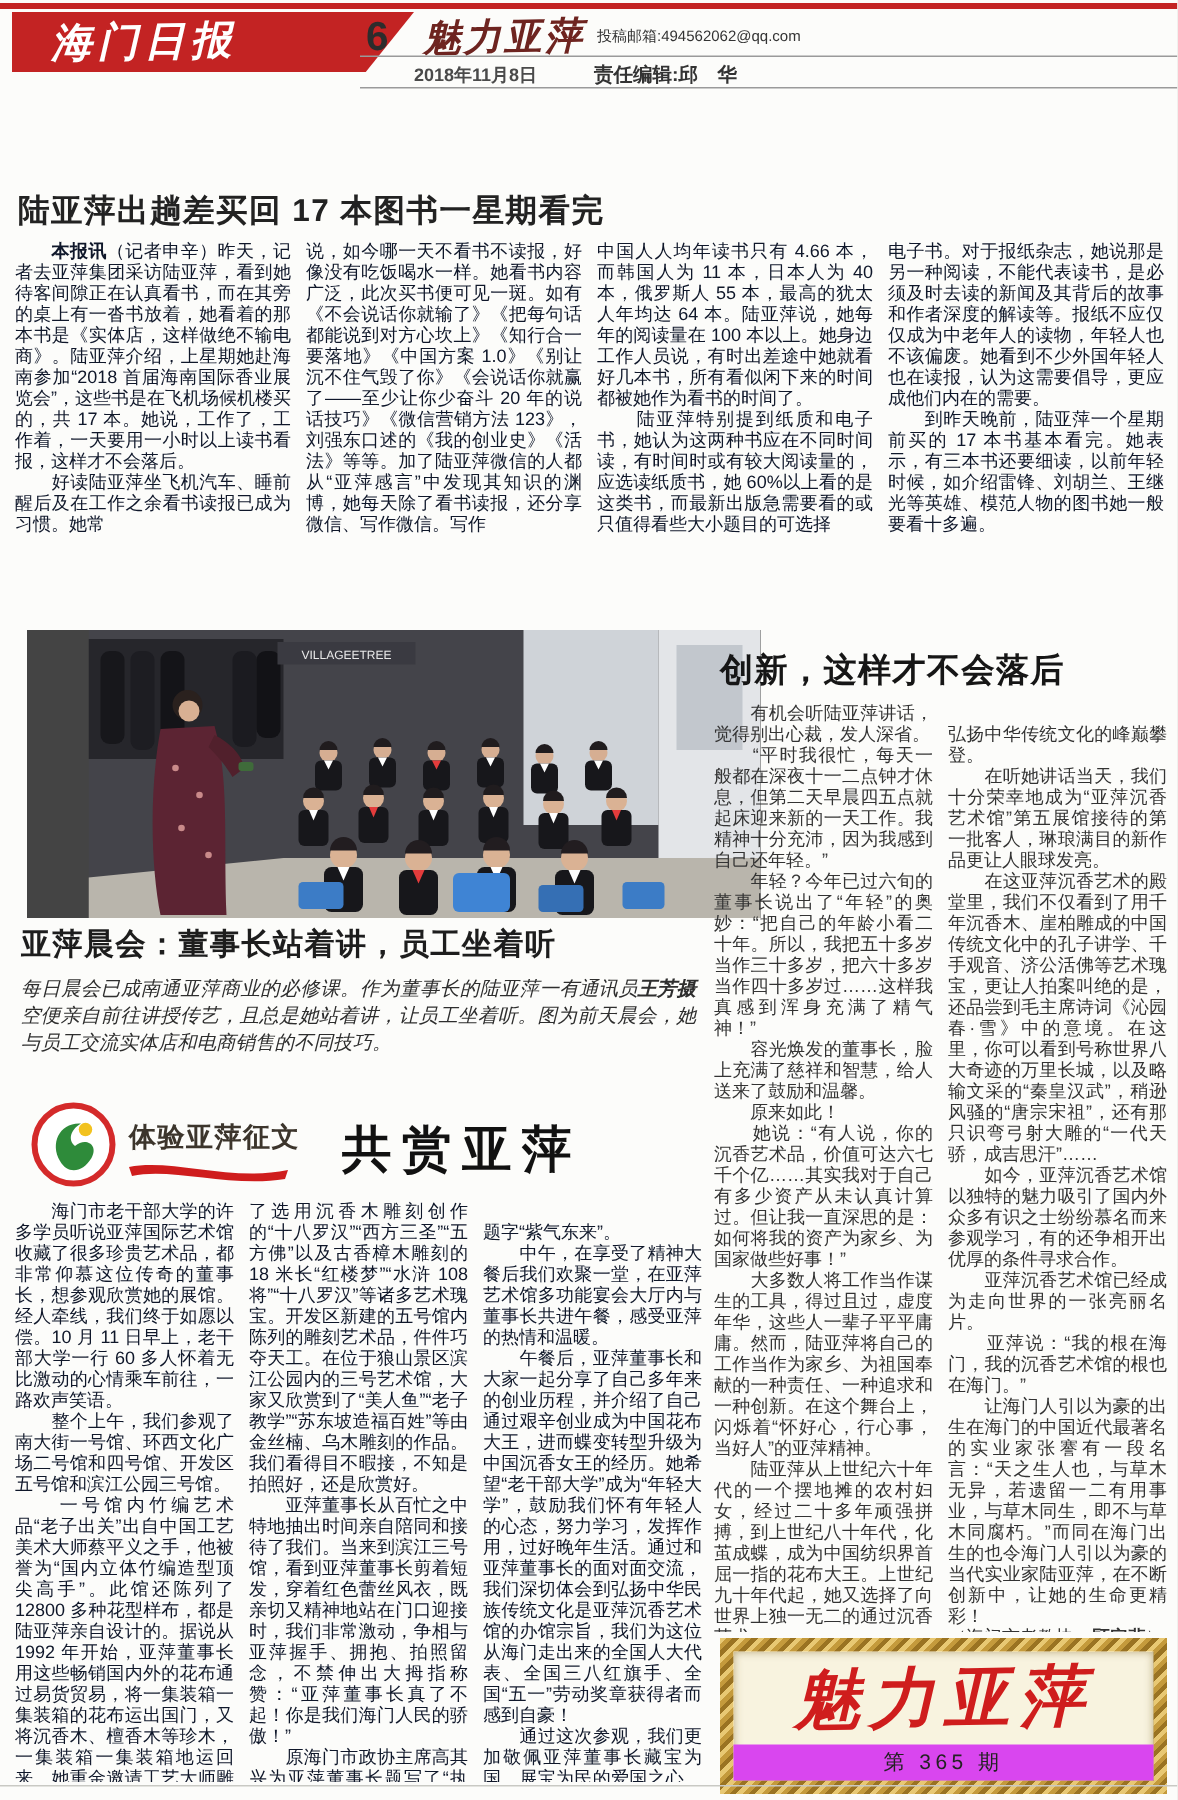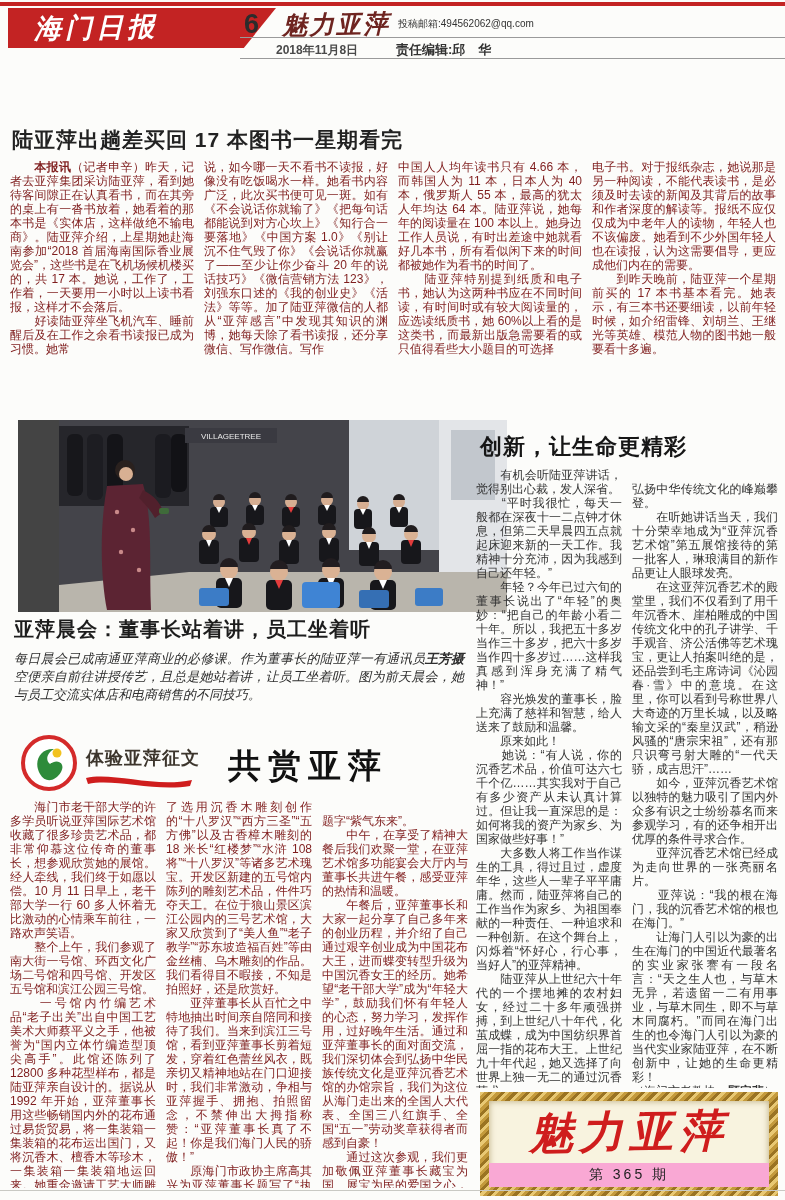--- a/index.html
+++ b/index.html
@@ -18,21 +18,21 @@
   .hrule1{position:absolute;left:240px;top:37px;width:545px;height:1px;background:#9a9a9a;}
   .hdate{position:absolute;left:276px;top:42px;font-size:12px;font-weight:600;color:#4a4a4a;}
   .heditor{position:absolute;left:396px;top:41px;font-size:13px;font-weight:bold;color:#333;}
   .hrule2{position:absolute;left:240px;top:58px;width:545px;height:1px;background:#9a9a9a;}
   
   .headline{position:absolute;left:8px;top:60px;width:770px;font-size:45px;font-weight:900;color:#111;
             letter-spacing:1px;font-family:"Liberation Serif",serif;white-space:nowrap;}
   .subhead{position:absolute;left:12px;top:126px;font-size:21px;font-weight:bold;color:#222;letter-spacing:1px;}
   .bodycols{position:absolute;left:10px;top:160px;width:766px;height:240px;display:flex;gap:10px;}
   .bcol{flex:1 1 0;font-size:12px;line-height:14px;text-align:justify;white-space:pre-line;
-        overflow:hidden;color:#7f1d1d;}
+        overflow:hidden;color:#0f172a;}
   .ind{display:inline-block;width:2em;}
   
   .photo{position:absolute;left:18px;top:420px;width:448px;height:192px;background:#444;padding-left:41px;}
   .cap-title{position:absolute;left:14px;top:616px;font-size:20px;font-weight:bold;color:#1d1d1d;letter-spacing:1px;}
   .cap-body{position:absolute;left:14px;top:650px;width:450px;font-size:13px;line-height:18px;
             text-align:justify;font-style:italic;font-family:"Liberation Serif",serif;color:#2e2e2e;}
   .cap-credit{float:right;font-style:italic;}
   .cap-credit b{font-style:italic;}
   
   .r-headline{position:absolute;left:480px;top:432px;font-size:22px;font-weight:bold;color:#161616;letter-spacing:1px;}
@@ -51,21 +51,21 @@
   .hline-bottom{position:absolute;left:0;top:1190px;width:785px;height:1px;background:#c9c9c4;}
   
   .issue-box{position:absolute;left:480px;top:1092px;width:298px;height:104px;
              background:repeating-linear-gradient(135deg,#e8c873 0 3px,#c49a3c 3px 6px,#9a7322 6px 9px);
              box-sizing:border-box;padding:9px;}
   .issue-inner{width:100%;height:100%;background:#f8f3df;display:flex;flex-direction:column;
                box-shadow:inset 0 0 6px rgba(120,90,20,.5);}
   .issue-title{flex:1;display:flex;align-items:center;justify-content:center;color:#cf1d1d;
                font-size:44px;font-weight:900;letter-spacing:6px;font-family:"Liberation Serif",serif;
                font-style:italic;transform:rotate(-1deg);}
-  .issue-strip{height:24px;background:#f9a8d4;display:flex;align-items:center;justify-content:center;
+  .issue-strip{height:24px;background:#d946ef;display:flex;align-items:center;justify-content:center;
                font-size:14px;letter-spacing:3px;color:#222;}
 </style>
 </head>
 <body>
 
 <div class="page">
 
   <div class="top-rule"></div>
   <div class="masthead">
     <span>海门日报</span>
@@ -228,21 +228,21 @@
         <rect x="356" y="168" width="28" height="18" rx="3" fill="#3c7cc6"></rect>
       </g>
     </svg>
   </div>
   <div class="cap-title">亚萍晨会：董事长站着讲，员工坐着听</div>
   <div class="cap-body">
     <span class="cap-credit"><span>通讯员</span><b>王芳摄</b></span>
     <span>每日晨会已成南通亚萍商业的必修课。作为董事长的陆亚萍一有空便亲自前往讲授传艺，且总是她站着讲，让员工坐着听。图为前天晨会，她与员工交流实体店和电商销售的不同技巧。</span>
   </div>
 
-  <div class="r-headline">创新，让生命更精彩</div>
+  <div class="r-headline">创新，这样才不会落后</div>
   <div class="rcols">
     <div class="rcol">　　有机会听陆亚萍讲话，觉得别出心裁，发人深省。
 　　“平时我很忙，每天一般都在深夜十一二点钟才休息，但第二天早晨四五点就起床迎来新的一天工作。我精神十分充沛，因为我感到自己还年轻。”
 　　年轻？今年已过六旬的董事长说出了“年轻”的奥妙：“把自己的年龄小看二十年。所以，我把五十多岁当作三十多岁，把六十多岁当作四十多岁过……这样我真感到浑身充满了精气神！”
 　　容光焕发的董事长，脸上充满了慈祥和智慧，给人送来了鼓励和温馨。
 　　原来如此！
 　　她说：“有人说，你的沉香艺术品，价值可达六七千个亿……其实我对于自己有多少资产从未认真计算过。但让我一直深思的是：如何将我的资产为家乡、为国家做些好事！”
 　　大多数人将工作当作谋生的工具，得过且过，虚度年华，这些人一辈子平平庸庸。然而，陆亚萍将自己的工作当作为家乡、为祖国奉献的一种责任、一种追求和一种创新。在这个舞台上，闪烁着“怀好心，行心事，当好人”的亚萍精神。
 　　陆亚萍从上世纪六十年代的一个摆地摊的农村妇女，经过二十多年顽强拼搏，到上世纪八十年代，化茧成蝶，成为中国纺织界首屈一指的花布大王。上世纪九十年代起，她又选择了向世界上独一无二的通过沉香艺术</div>
     <div class="rcol">

